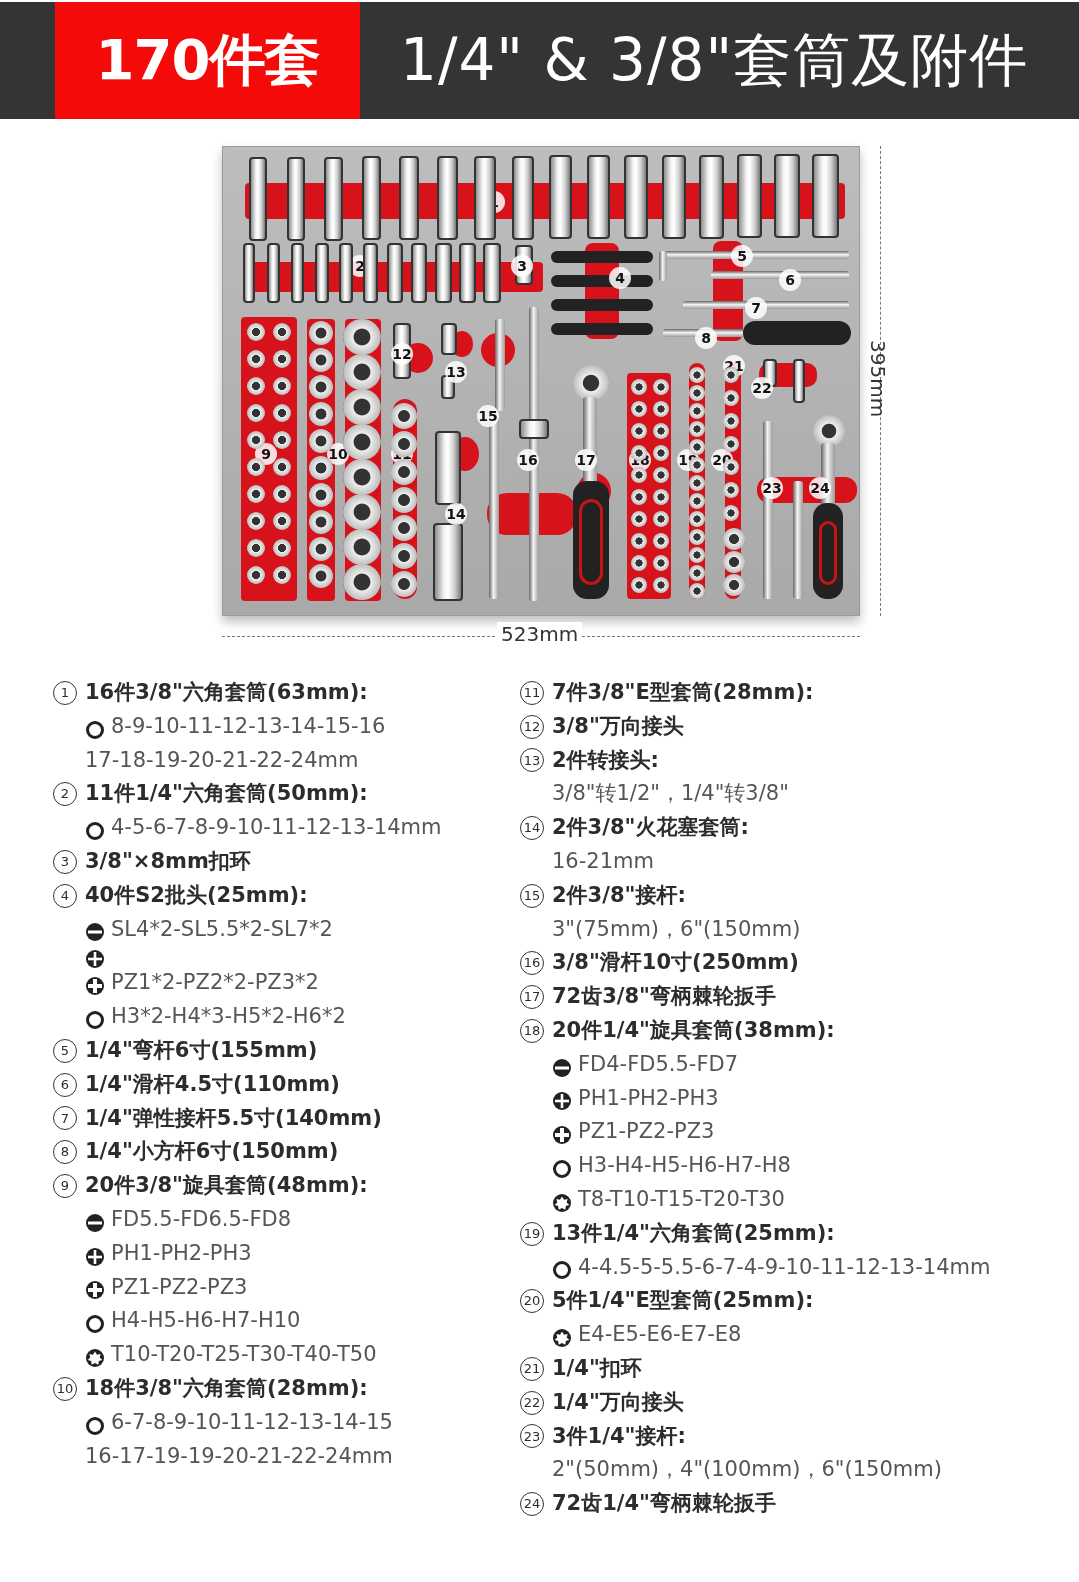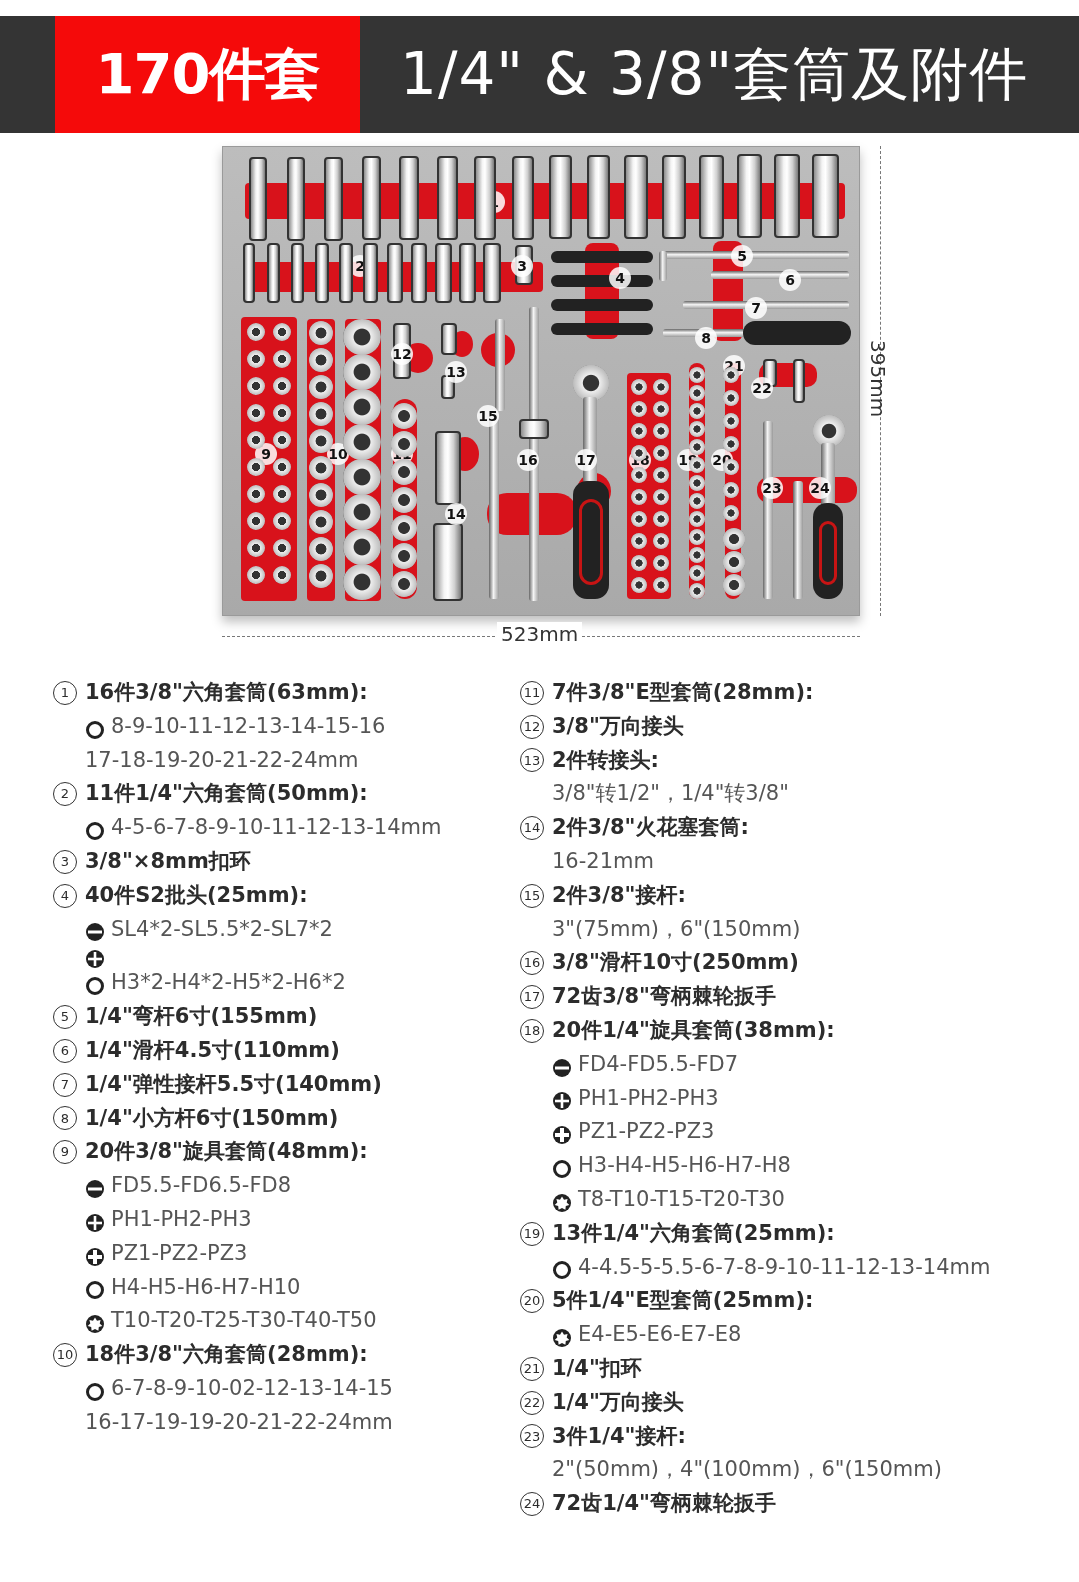--- a/index.html
+++ b/index.html
@@ -1,17 +1,17 @@
 <!DOCTYPE html>
 <html><head>
 <meta charset="utf-8">
 <style>
   * { margin:0; padding:0; box-sizing:border-box; }
   body { width:1079px; height:1582px; background:#ffffff; font-family:"DejaVu Sans", sans-serif; overflow:hidden; position:relative; }
-  .header { position:absolute; left:0; top:16px; width:1079px; height:117px; background:#343434;text-align:center; }
+  .header { position:absolute; left:0; top:2px; width:1079px; height:117px; background:#343434;text-align:center; }
   .header .badge { position:absolute; left:55px; top:0; width:305px; height:117px; background:#f50a0a; display:flex; align-items:center; justify-content:center; }
   .header .badge span { color:#fff; font-size:56px; font-weight:bold; letter-spacing:-1px; }
   .header .title { position:absolute; left:400px; top:0; height:117px; display:flex; align-items:center; color:#fff; font-size:58px; letter-spacing:1px; }
 
   .tray-wrap { position:absolute; left:222px; top:146px; width:640px; height:472px; }
   .tray { position:absolute; left:0; top:0; width:638px; height:470px; background:linear-gradient(180deg,#bdbdbd,#a9a9a9); border:1px solid #9a9a9a; box-shadow:0 6px 10px rgba(0,0,0,0.25); overflow:hidden; }
   .dim-h { position:absolute; left:222px; top:636px; width:638px; height:1px; border-top:1px dashed #777; }
   .dim-h-label { position:absolute; left:497px; top:622px; background:#fff; padding:0 4px; font-size:20px; color:#333; }
   .dim-v { position:absolute; left:880px; top:146px; width:1px; height:470px; border-left:1px dashed #777; }
   .dim-v-label { position:absolute; left:862px; top:340px; font-size:20px; color:#333; transform:rotate(90deg); transform-origin:left top; width:90px; margin-left:28px; }
@@ -309,23 +309,30 @@
     </div>
     <div class="sub">
       <span class="ico"><svg viewBox="0 0 20 20">
           <circle cx="10" cy="10" r="9" fill="#222"></circle>
           <rect x="3" y="8.7" width="14" height="2.6" fill="#fff"></rect>
           <rect x="8.7" y="3" width="2.6" height="14" fill="#fff"></rect>
         </svg></span>
     </div>
     <div class="sub">
       <span class="ico"><svg viewBox="0 0 20 20">
-          <circle cx="10" cy="10" r="7.5" fill="none" stroke="#222" stroke-width="3"></circle>
-        </svg></span>
-      <span>H3*2-H4*2-H5*2-H6*2</span>
+          <circle cx="10" cy="10" r="9" fill="#222"></circle>
+          <path d="M8 3h4v5h5v4h-5v5H8v-5H3V8h5z" fill="#fff"></path>
+        </svg></span>
+      <span>PZ1*2-PZ2*2-PZ3*2</span>
+    </div>
+    <div class="sub">
+      <span class="ico"><svg viewBox="0 0 20 20">
+          <circle cx="10" cy="10" r="7.5" fill="none" stroke="#222" stroke-width="3"></circle>
+        </svg></span>
+      <span>H3*2-H4*3-H5*2-H6*2</span>
     </div>
     <div class="item-title">
       <span class="circ">5</span>
       <span>1/4"弯杆6寸(155mm)</span>
     </div>
     <div class="item-title">
       <span class="circ">6</span>
       <span>1/4"滑杆4.5寸(110mm)</span>
     </div>
     <div class="item-title">
@@ -376,21 +383,21 @@
       <span>T10-T20-T25-T30-T40-T50</span>
     </div>
     <div class="item-title">
       <span class="circ">10</span>
       <span>18件3/8"六角套筒(28mm):</span>
     </div>
     <div class="sub">
       <span class="ico"><svg viewBox="0 0 20 20">
           <circle cx="10" cy="10" r="7.5" fill="none" stroke="#222" stroke-width="3"></circle>
         </svg></span>
-      <span>6-7-8-9-10-02-12-13-14-15</span>
+      <span>6-7-8-9-10-11-12-13-14-15</span>
     </div>
     <div class="sub">
       <span>16-17-19-19-20-21-22-24mm</span>
     </div>
   </div>
 <div class="list right" id="list-right">
     <div class="item-title">
       <span class="circ">11</span>
       <span>7件3/8"E型套筒(28mm):</span>
     </div>
@@ -467,21 +474,21 @@
       <span>T8-T10-T15-T20-T30</span>
     </div>
     <div class="item-title">
       <span class="circ">19</span>
       <span>13件1/4"六角套筒(25mm):</span>
     </div>
     <div class="sub">
       <span class="ico"><svg viewBox="0 0 20 20">
           <circle cx="10" cy="10" r="7.5" fill="none" stroke="#222" stroke-width="3"></circle>
         </svg></span>
-      <span>4-4.5-5-5.5-6-7-8-9-10-11-12-13-14mm</span>
+      <span>4-4.5-5-5.5-6-7-4-9-10-11-12-13-14mm</span>
     </div>
     <div class="item-title">
       <span class="circ">20</span>
       <span>5件1/4"E型套筒(25mm):</span>
     </div>
     <div class="sub">
       <span class="ico"><svg viewBox="0 0 20 20">
           <circle cx="10" cy="10" r="9" fill="#222"></circle>
           <path d="M10 3.5l2 3.2 3.6-.6-.9 3.5 2.6 2.4-3.5 1.1-.4 3.6-3.4-1.6-3.4 1.6-.4-3.6-3.5-1.1 2.6-2.4-.9-3.5 3.6.6z" fill="#fff"></path>
         </svg></span>

